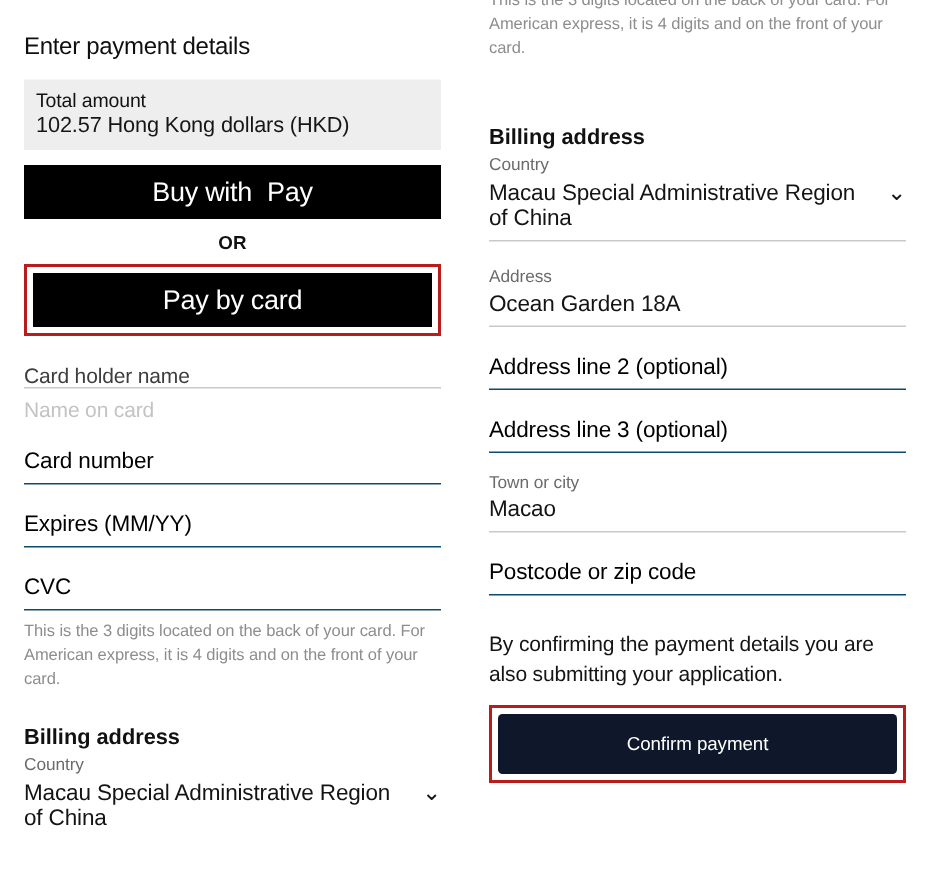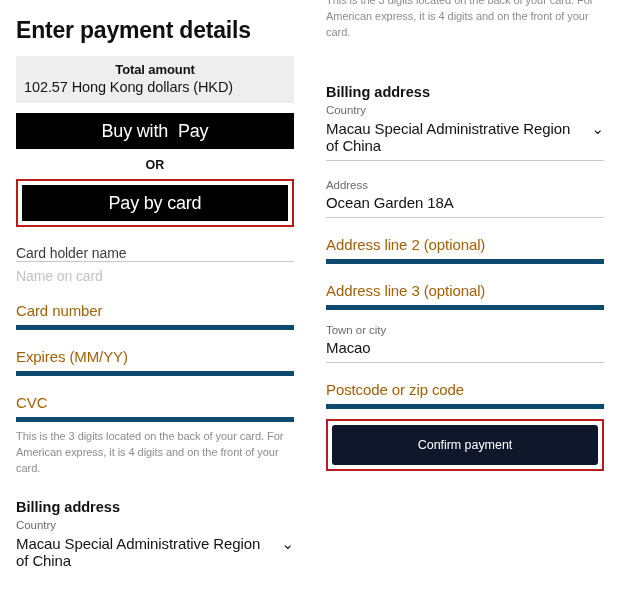--- a/index.html
+++ b/index.html
@@ -29,45 +29,44 @@
     overflow: hidden;
   }
   .col-left  { left: 0; }
   .col-right { left: 310px; }
 
   .inner-left  { padding: 0 16px; }
   .inner-right { padding: 0 16px; }
 
   
   .page-title {
-    font-size: 23px;
-    font-weight: bold;
+    font-size: 16px;
+    font-weight: normal;
     letter-spacing: -0.2px;
-    margin: 17px 0 0 0;
+    margin: 23px 0 0 0;
     color: #0f0f0f;
   }
   .section-title {
     font-size: 14.5px;
     font-weight: bold;
     color: #111111;
     margin: 0;
   }
 
   
   .total-band {
     background: #eeeeee;
     margin-top: 12px;
     padding: 6px 8px 8px 8px;
   }
   .total-label {
     font-size: 13px;
-    font-weight: bold;
+    font-weight: normal;
     color: #121212;
     letter-spacing: -0.1px;
-    text-align: center;
   }
   .total-value {
     font-size: 14.5px;
     color: #161616;
     margin-top: 2px;
     letter-spacing: -0.1px;
   }
 
   
   .btn-dark {
@@ -123,23 +122,23 @@
     color: #141414;
     padding-bottom: 6px;
     border-bottom: 1px solid #c9c9c9;
     letter-spacing: -0.1px;
     display: flex;
     align-items: baseline;
     justify-content: space-between;
   }
   .field-empty {
     font-size: 15px;
-    color: #a16207;
+    color: #000000;
     padding-bottom: 6px;
-    border-bottom: 5px solid #0c4a6e;
+    border-bottom: 1px solid #0c4a6e;
     letter-spacing: -0.1px;
   }
   .field-heading-line {
     font-size: 14px;
     color: #3d3d3d;
     padding-bottom: 0;
     border-bottom: 1px solid #c9c9c9;
     letter-spacing: -0.1px;
   }
   .placeholder-under {
@@ -284,20 +283,21 @@
 
       <div class="field-tight">
         <div class="field-label-sm">Town or city</div>
         <div class="field-value">Macao</div>
       </div>
 
       <div class="field">
         <div class="field-empty">Postcode or zip code</div>
       </div>
 
+      <div style="margin-top:22px;" class="confirm-note">By confirming the payment details you are also submitting your application.</div>
 
       <div class="hl" style="margin-top:10px;">
         <button class="btn-confirm">Confirm payment</button>
       </div>
 
     </div>
   </div>
 
 </div>
 

